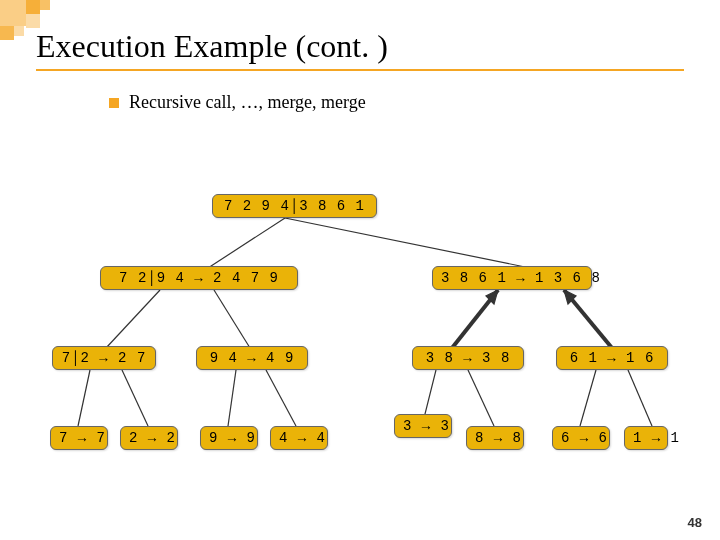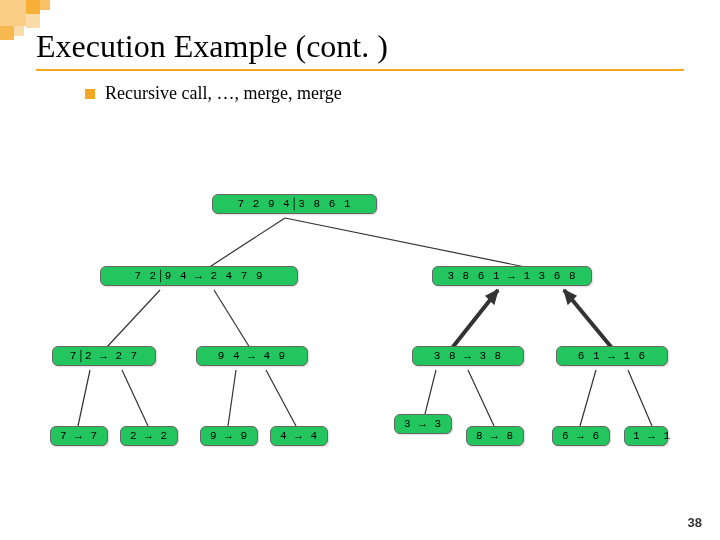--- a/index.html
+++ b/index.html
@@ -24,49 +24,49 @@
   }
   .slide {
     padding: 28px 36px 0 36px;
   }
   .title {
     font-size: 32px;
     font-weight: normal;
     color: #000;
     border-bottom: 2px solid #f5a623;
     padding-bottom: 4px;
-    margin-bottom: 12px;
+    margin-bottom: 21px;
   }
   .bullet-row {
     display: flex;
     align-items: center;
     gap: 10px;
-    margin-left: 16px;
+    margin-left: 40px;
     font-size: 18px;
     margin-bottom: 16px;
     padding-left: 33px;
   }
   .bullet-sq {
     width: 10px; height: 10px;
     background: #f5a623;
   }
   .diagram {
     position: absolute;
     top: 170px;
     left: 0;
     width: 720px;
     height: 330px;
   }
   .node {
     position: absolute;
-    background: #22c55e;
+    background: #eab308;
     border: 1px solid #666;
     border-radius: 6px;
     font-family: 'Courier New', monospace;
-    font-size: 11px;
+    font-size: 14px;
     letter-spacing: 1px;
     padding: 3px 8px;
     white-space: nowrap;
     text-align: center;
     box-shadow: 1px 1px 2px rgba(0,0,0,0.15);
   }
   .page-num {
     position: absolute;
     bottom: 10px;
     right: 18px;
@@ -139,13 +139,13 @@
   <div class="node" style="left:50px;  top:256px; width:58px">7 → 7</div>
   <div class="node" style="left:120px; top:256px; width:58px">2 → 2</div>
   <div class="node" style="left:200px; top:256px; width:58px">9 → 9</div>
   <div class="node" style="left:270px; top:256px; width:58px">4 → 4</div>
   <div class="node" style="left:394px; top:244px; width:58px">3 → 3</div>
   <div class="node" style="left:466px; top:256px; width:58px">8 → 8</div>
   <div class="node" style="left:552px; top:256px; width:58px">6 → 6</div>
   <div class="node" style="left:624px; top:256px; width:44px">1 → 1</div>
 </div>
 
-<div class="page-num">38</div>
+<div class="page-num">48</div>
 
 </body></html>

